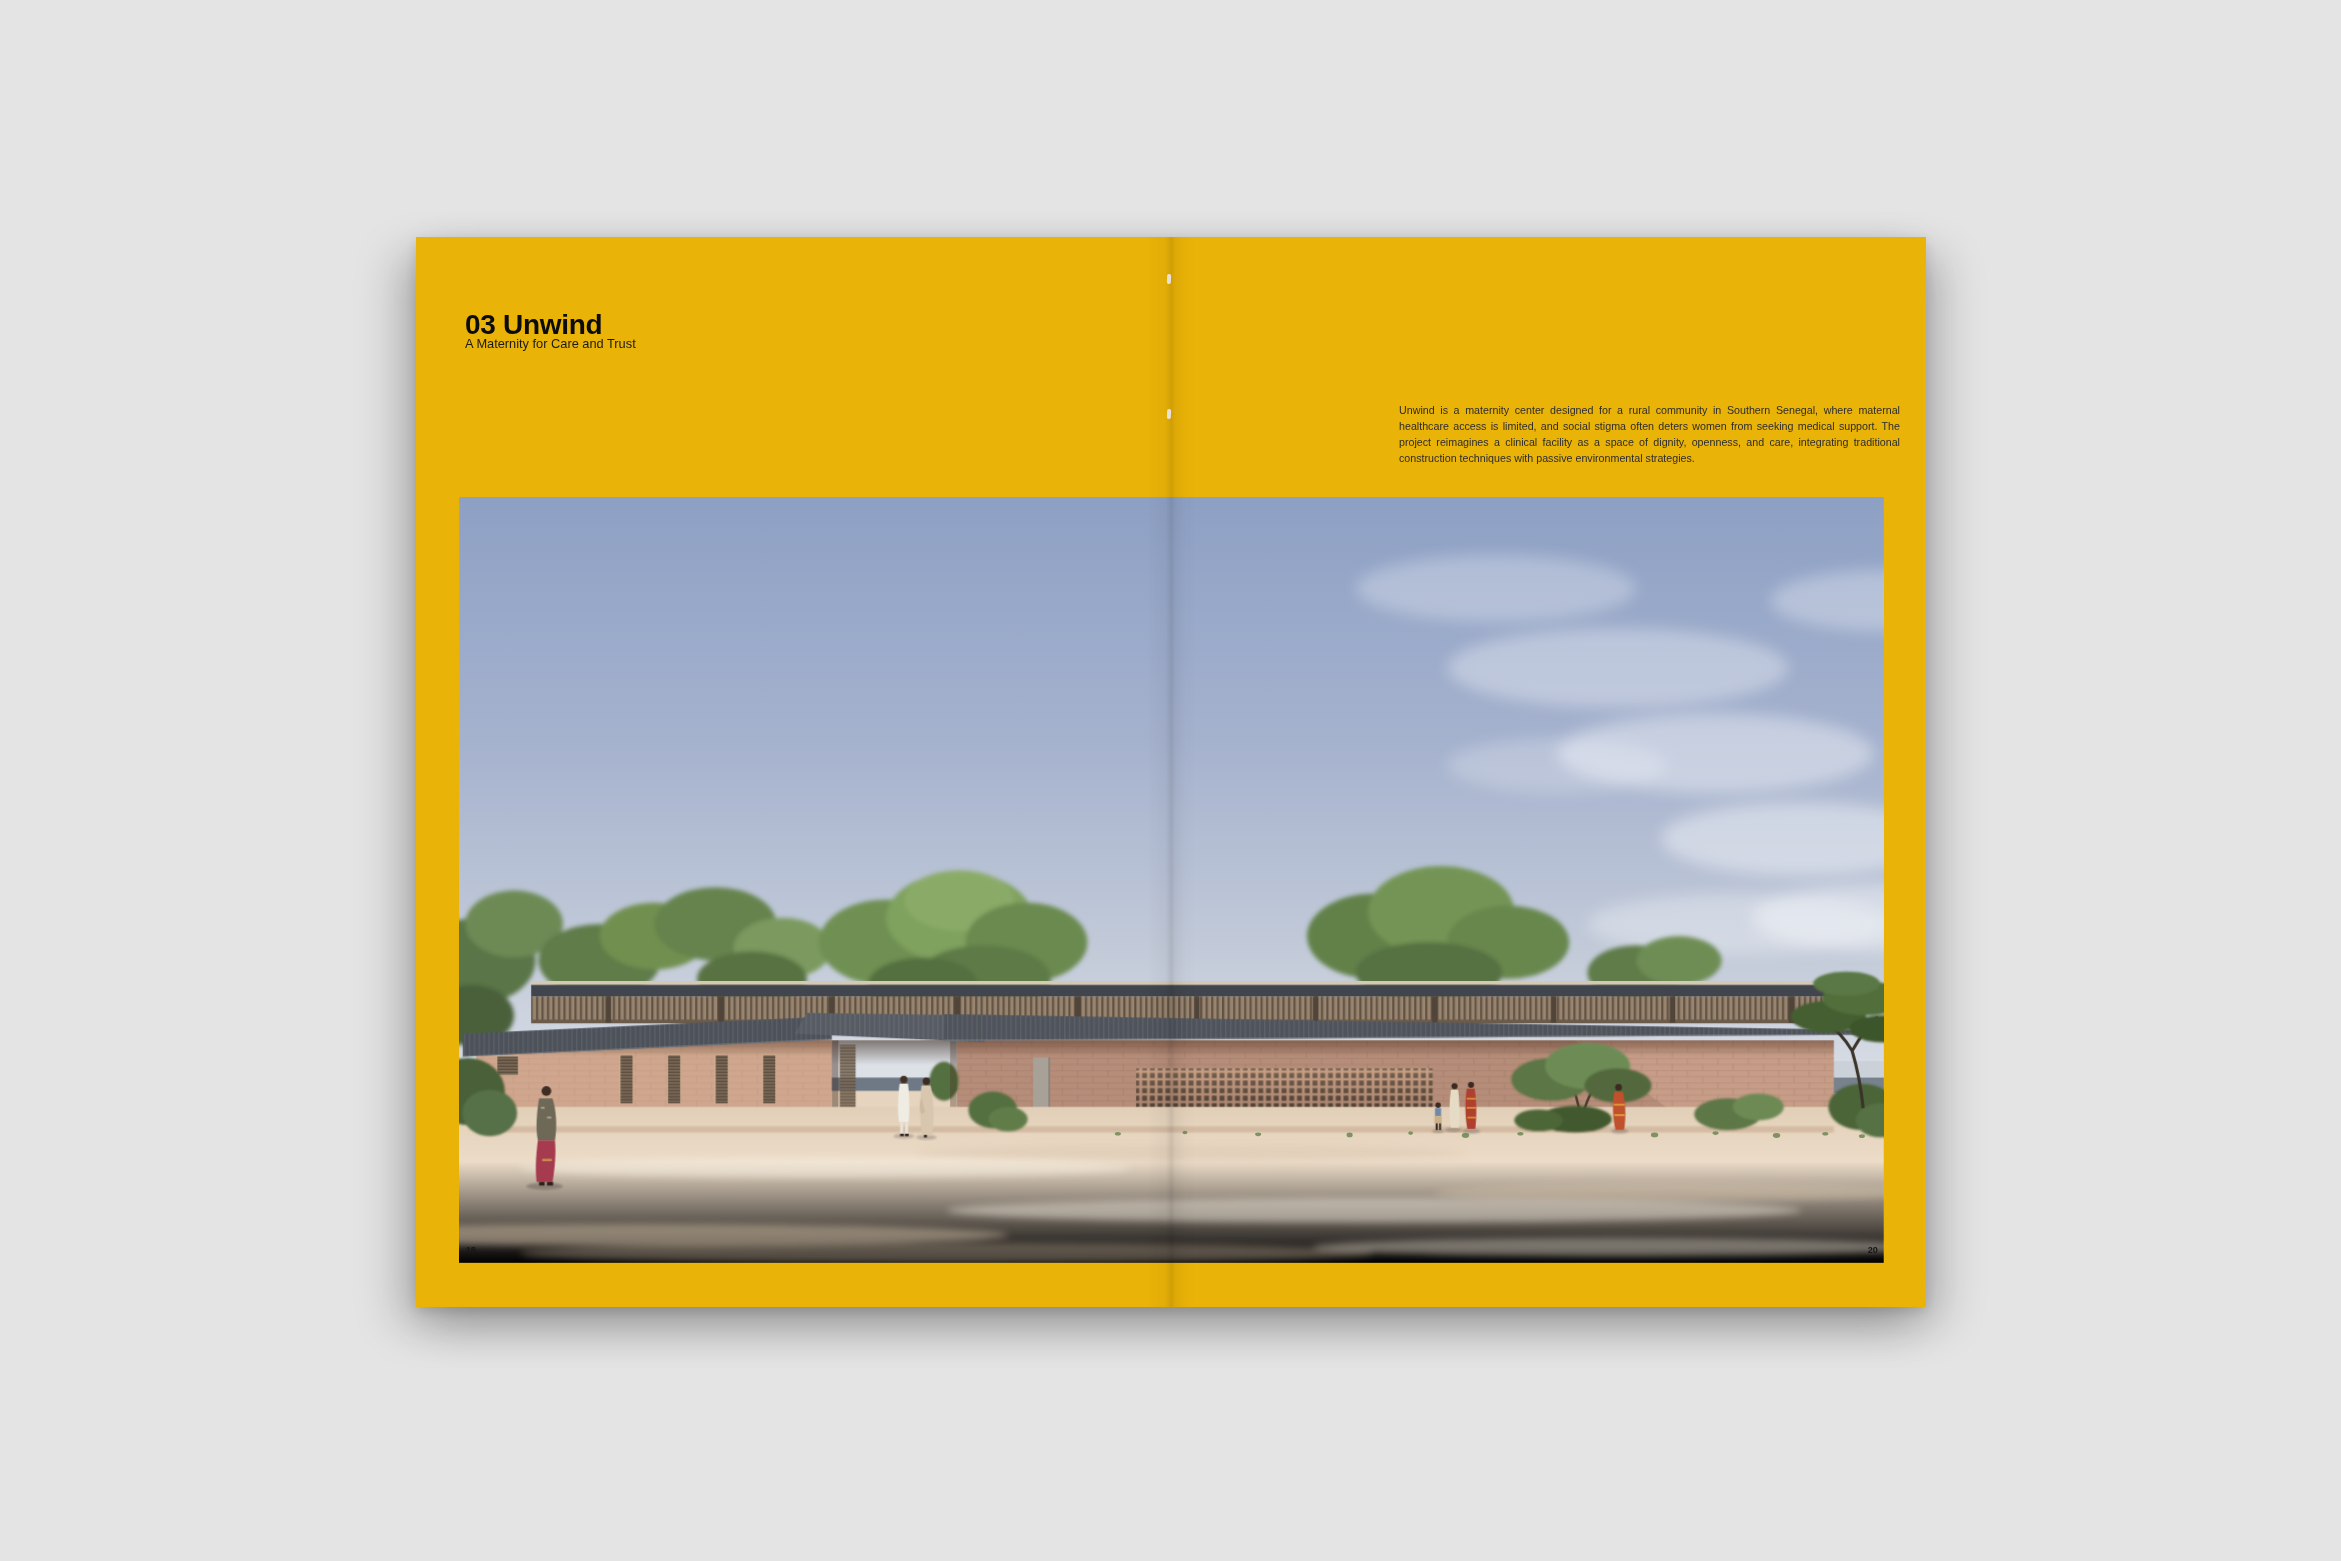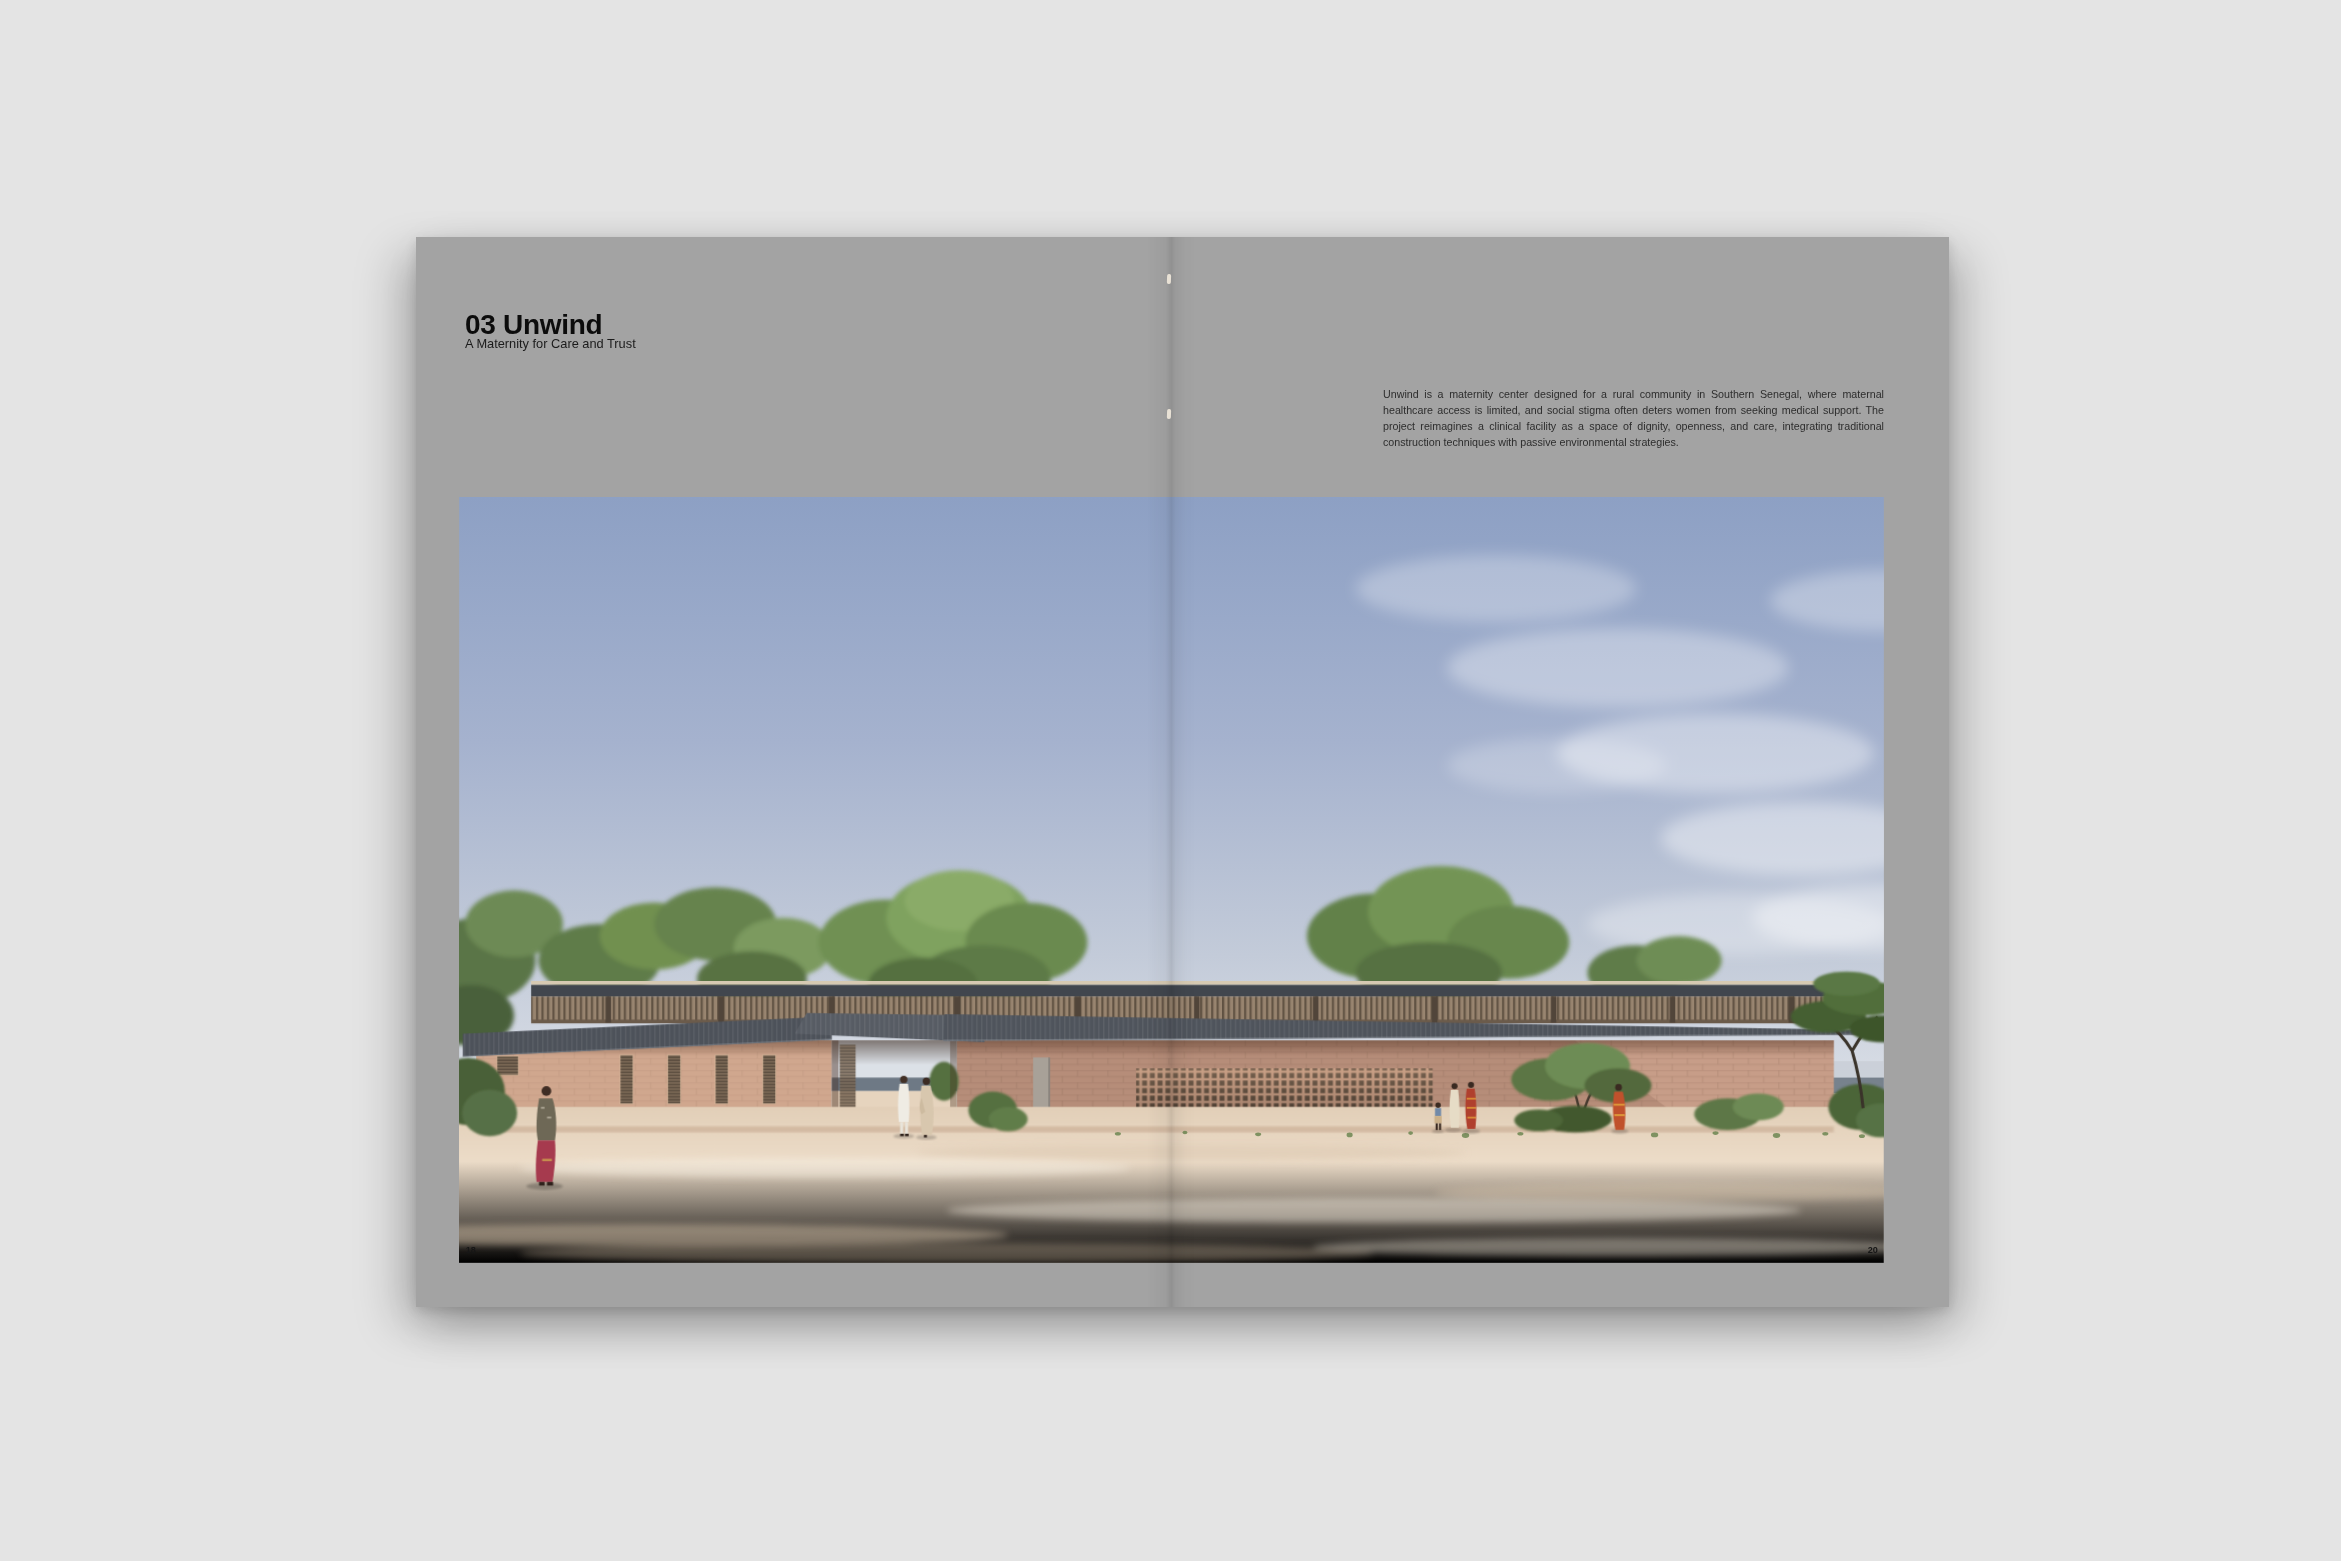--- a/index.html
+++ b/index.html
@@ -3,40 +3,39 @@
 <meta charset="utf-8">
 <style>
   html,body{margin:0;padding:0;}
   body{
     width:2342px;height:1561px;position:relative;overflow:hidden;
     background:#e4e4e4;
     font-family:"Liberation Sans","DejaVu Sans",sans-serif;
   }
   .spread{
     position:absolute;left:416px;top:237px;width:1510px;height:1070px;
-    background:#a3a3a3;
+    background:#eab308;
     box-shadow:-17px 18.3px 43px rgba(0,0,0,0.22), 17px 18.3px 43px rgba(0,0,0,0.20), 0 3.7px 11px rgba(0,0,0,0.12);
-    padding-left:23px;
   }
   .page-title{
     position:absolute;left:49px;top:54px;
     font-size:28px;font-weight:bold;letter-spacing:-0.3px;color:#0c0c0c;line-height:1.1;
   }
   .page-subtitle{
     position:absolute;left:49px;top:99px;
     font-size:12.8px;font-weight:400;color:#1b1b1b;line-height:1.2;
   }
   .meta-block{
     position:absolute;left:49px;top:149px;width:464px;
     font-size:10.7px;line-height:15.2px;color:#1f1f1f;font-weight:400;
   }
   .description{
     position:absolute;left:967px;top:149px;width:501px;
     font-size:10.7px;line-height:16px;color:#2d2d2d;
-    text-align:justify;margin:0;
+    text-align:justify;margin:16px;
   }
   .render{
     position:absolute;left:43px;top:260px;width:1425px;height:766px;
     overflow:hidden;z-index:1;
   }
   .render svg{display:block;width:1425px;height:766px;}
   .page-num{
     position:absolute;bottom:8px;z-index:2;
     font-size:9.1px;font-weight:bold;color:#161616;
   }

